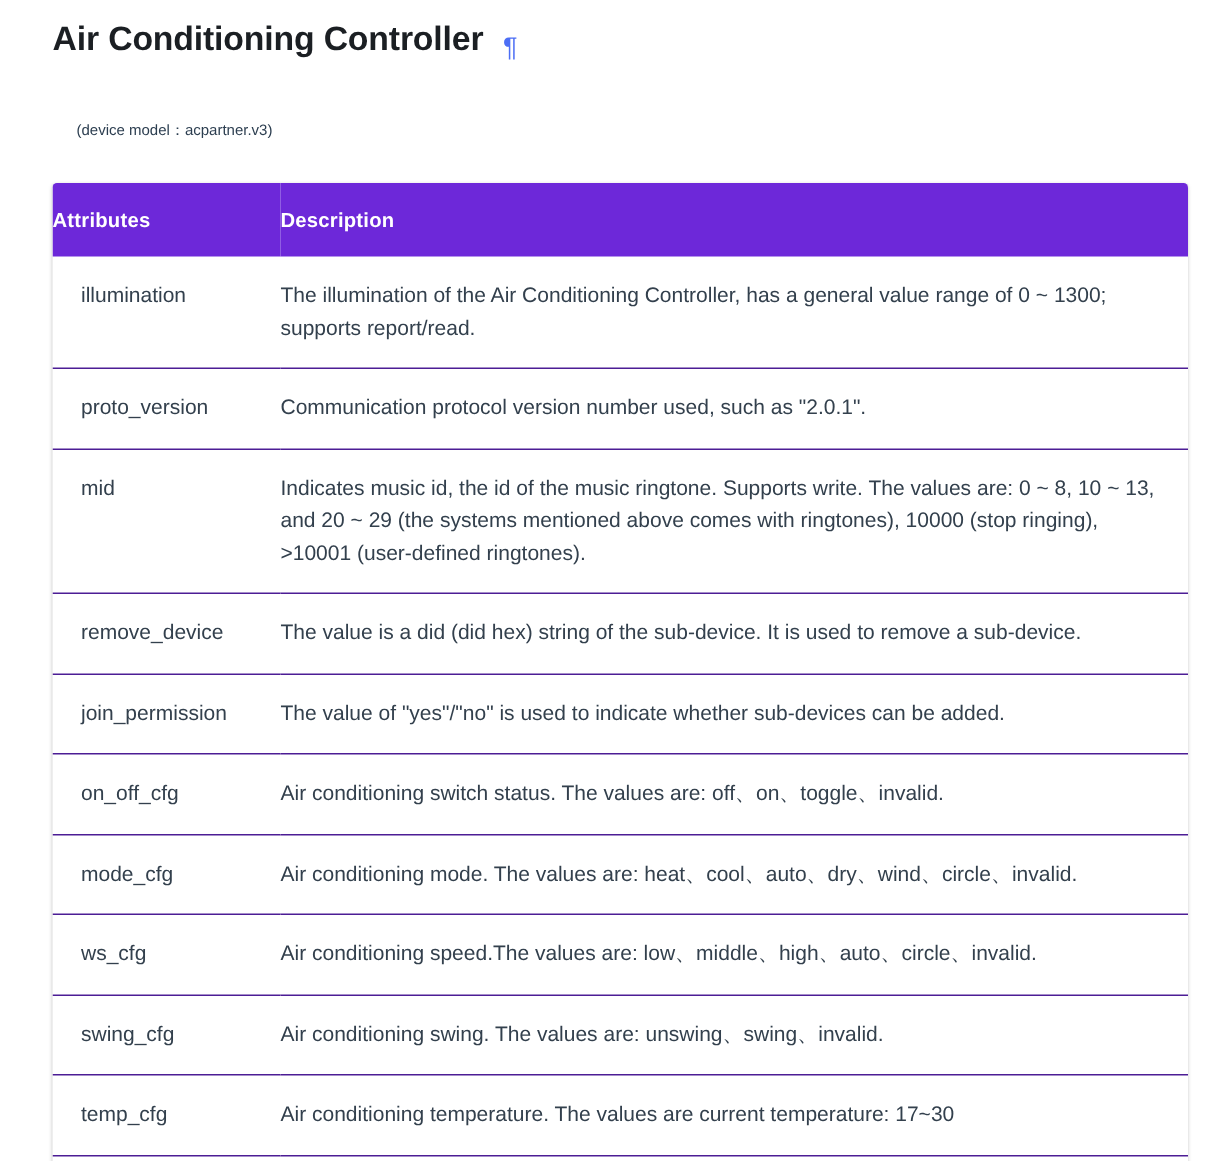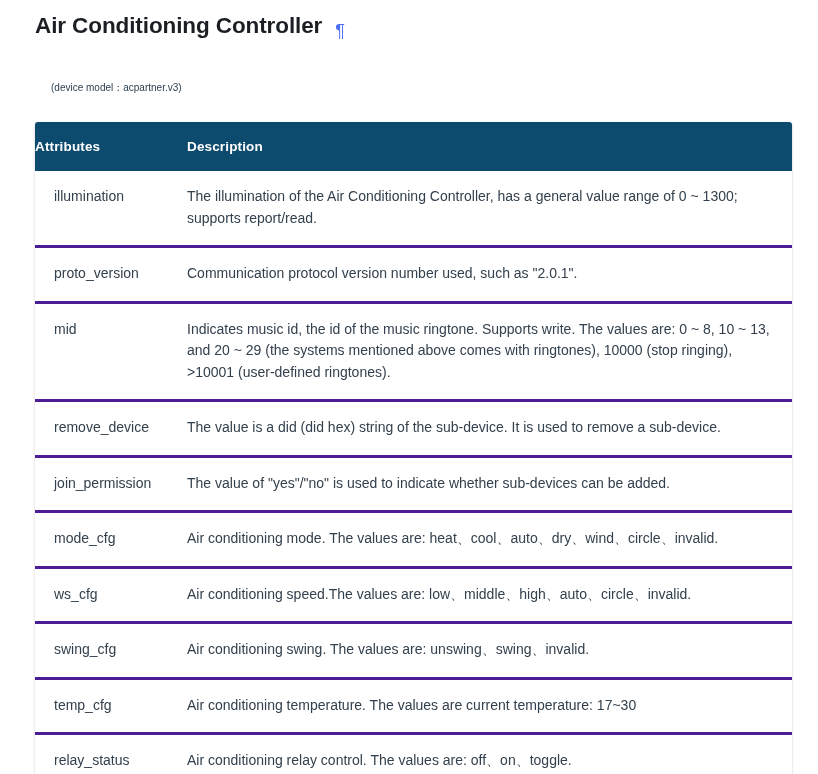--- a/index.html
+++ b/index.html
@@ -61,39 +61,39 @@
     box-shadow: 0 1px 3px rgba(0,0,0,0.13), 0 1px 2px rgba(0,0,0,0.10);
     background: #ffffff;
   }
   table.attr-table {
     width: 100%;
     border-collapse: collapse;
     table-layout: fixed;
     font-size: 14px;
   }
   table.attr-table thead th {
-    background: #0c4a6e;
+    background: #6d28d9;
     color: #ffffff;
     font-weight: bold;
     font-size: 13.5px;
     text-align: left;
     padding: 17px 10px 17px 0;
     letter-spacing: 0.15px;
   }
   th.col-attr, td.col-attr {
     width: 152px;
     padding-left: 19px;
     box-sizing: border-box;
   }
   th.col-desc, td.col-desc {
     padding-left: 0px;
     padding-right: 22px;
   }
   table.attr-table tbody tr {
-    border-bottom: 3px solid #4c1d95;
+    border-bottom: 1px solid #4c1d95;
   }
   table.attr-table tbody tr:last-child {
     border-bottom: none;
   }
   table.attr-table tbody td {
     padding-top: 15px;
     padding-bottom: 16px;
     vertical-align: top;
     color: #33404d;
     font-size: 14px;
@@ -143,20 +143,24 @@
           </tr>
           <tr>
             <td class="col-attr">remove_device</td>
             <td class="col-desc">The value is a did (did hex) string of the sub-device. It is used to remove a sub-device.</td>
           </tr>
           <tr>
             <td class="col-attr">join_permission</td>
             <td class="col-desc">The value of "yes"/"no" is used to indicate whether sub-devices can be added.</td>
           </tr>
           <tr>
+            <td class="col-attr">on_off_cfg</td>
+            <td class="col-desc">Air conditioning switch status. The values are: off、on、toggle、invalid.</td>
+          </tr>
+          <tr>
             <td class="col-attr">mode_cfg</td>
             <td class="col-desc">Air conditioning mode. The values are: heat、cool、auto、dry、wind、circle、invalid.</td>
           </tr>
           <tr>
             <td class="col-attr">ws_cfg</td>
             <td class="col-desc">Air conditioning speed.The values are: low、middle、high、auto、circle、invalid.</td>
           </tr>
           <tr>
             <td class="col-attr">swing_cfg</td>
             <td class="col-desc">Air conditioning swing. The values are: unswing、swing、invalid.</td>

